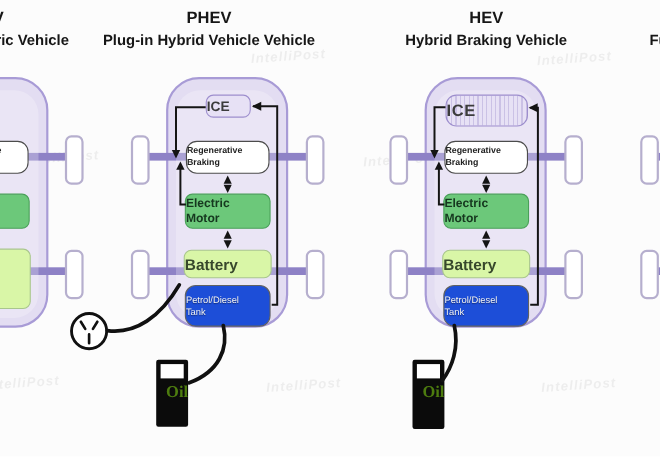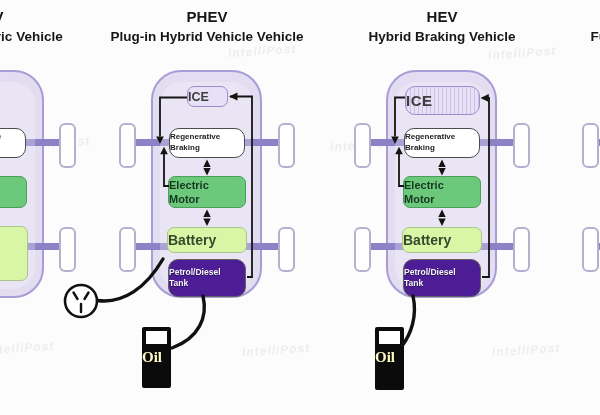--- a/index.html
+++ b/index.html
@@ -21,46 +21,46 @@
   .ice{background:#e7e1f5;border:1.6px solid #9d8ecd;border-radius:7px;font-weight:700;color:#3c3c3c;
        font-size:12.5px}
   .ice.hatched{border-radius:10px;font-size:15px;letter-spacing:.5px;
        background:repeating-linear-gradient(90deg, rgba(150,135,200,.35) 0 1px, rgba(0,0,0,0) 1px 4px),#e7e1f5}
   .regen{background:#fff;border:1.6px solid #4c4c4c;border-radius:10px;font-size:8px;font-weight:600;
        color:#222;line-height:1.35}
   .motor{background:#6cc87a;border:1.6px solid #4aa059;border-radius:7px;font-size:11px;font-weight:700;
        color:#16381f;line-height:1.3}
   .battery{background:#d9f6a7;border:1.5px solid #a9c68d;border-radius:7px;font-size:14px;font-weight:700;
        color:#37482c}
-  .tank{background:#4c1d95;border:1.5px solid #616161;border-radius:10px;font-size:8.5px;font-weight:700;
+  .tank{background:#1d4ed8;border:1.5px solid #616161;border-radius:10px;font-size:8.5px;font-weight:400;
        color:#f3f3f3;line-height:1.35;text-shadow:0 1px 1px rgba(0,0,0,.45)}
   .pump{position:absolute;background:#0b0b0b;border-radius:2px;z-index:5}
   .pump .win{position:absolute;left:4px;top:4px;right:4px;height:13px;background:#fff}
-  .pump .oil{position:absolute;left:0;right:0;top:22px;text-align:left;color:#fef9c3;
+  .pump .oil{position:absolute;left:0;right:0;top:22px;text-align:right;color:#4d7c0f;
        font-family:"Liberation Serif",serif;font-weight:700;font-size:15px}
   svg.overlay{position:absolute;left:0;top:0;z-index:6;pointer-events:none}
 </style>
 </head>
 <body>
 
 <div class="canvas">
 
   <span class="wm" style="left:228px;top:44px">IntelliPost</span>
   <span class="wm" style="left:488px;top:46px">IntelliPost</span>
   <span class="wm" style="left:22px;top:136px">IntelliPost</span>
   <span class="wm" style="left:330px;top:138px">IntelliPost</span>
   <span class="wm" style="left:-14px;top:341px">IntelliPost</span>
   <span class="wm" style="left:242px;top:343px">IntelliPost</span>
   <span class="wm" style="left:492px;top:343px">IntelliPost</span>
 
   <div class="title" style="left:-152px">
     <div class="t1">BEV</div>
     <div class="t2">Battery Electric Vehicle</div>
   </div>
-  <div class="title" style="left:67px">
+  <div class="title" style="left:50px">
     <div class="t1">PHEV</div>
     <div class="t2">Plug-in Hybrid Vehicle Vehicle</div>
   </div>
   <div class="title" style="left:302px">
     <div class="t1">HEV</div>
     <div class="t2">Hybrid Braking Vehicle</div>
   </div>
   <div class="title" style="left:530px">
     <div class="t1">FCEV</div>
     <div class="t2">Fuel Cell Electric Vehicle</div>

